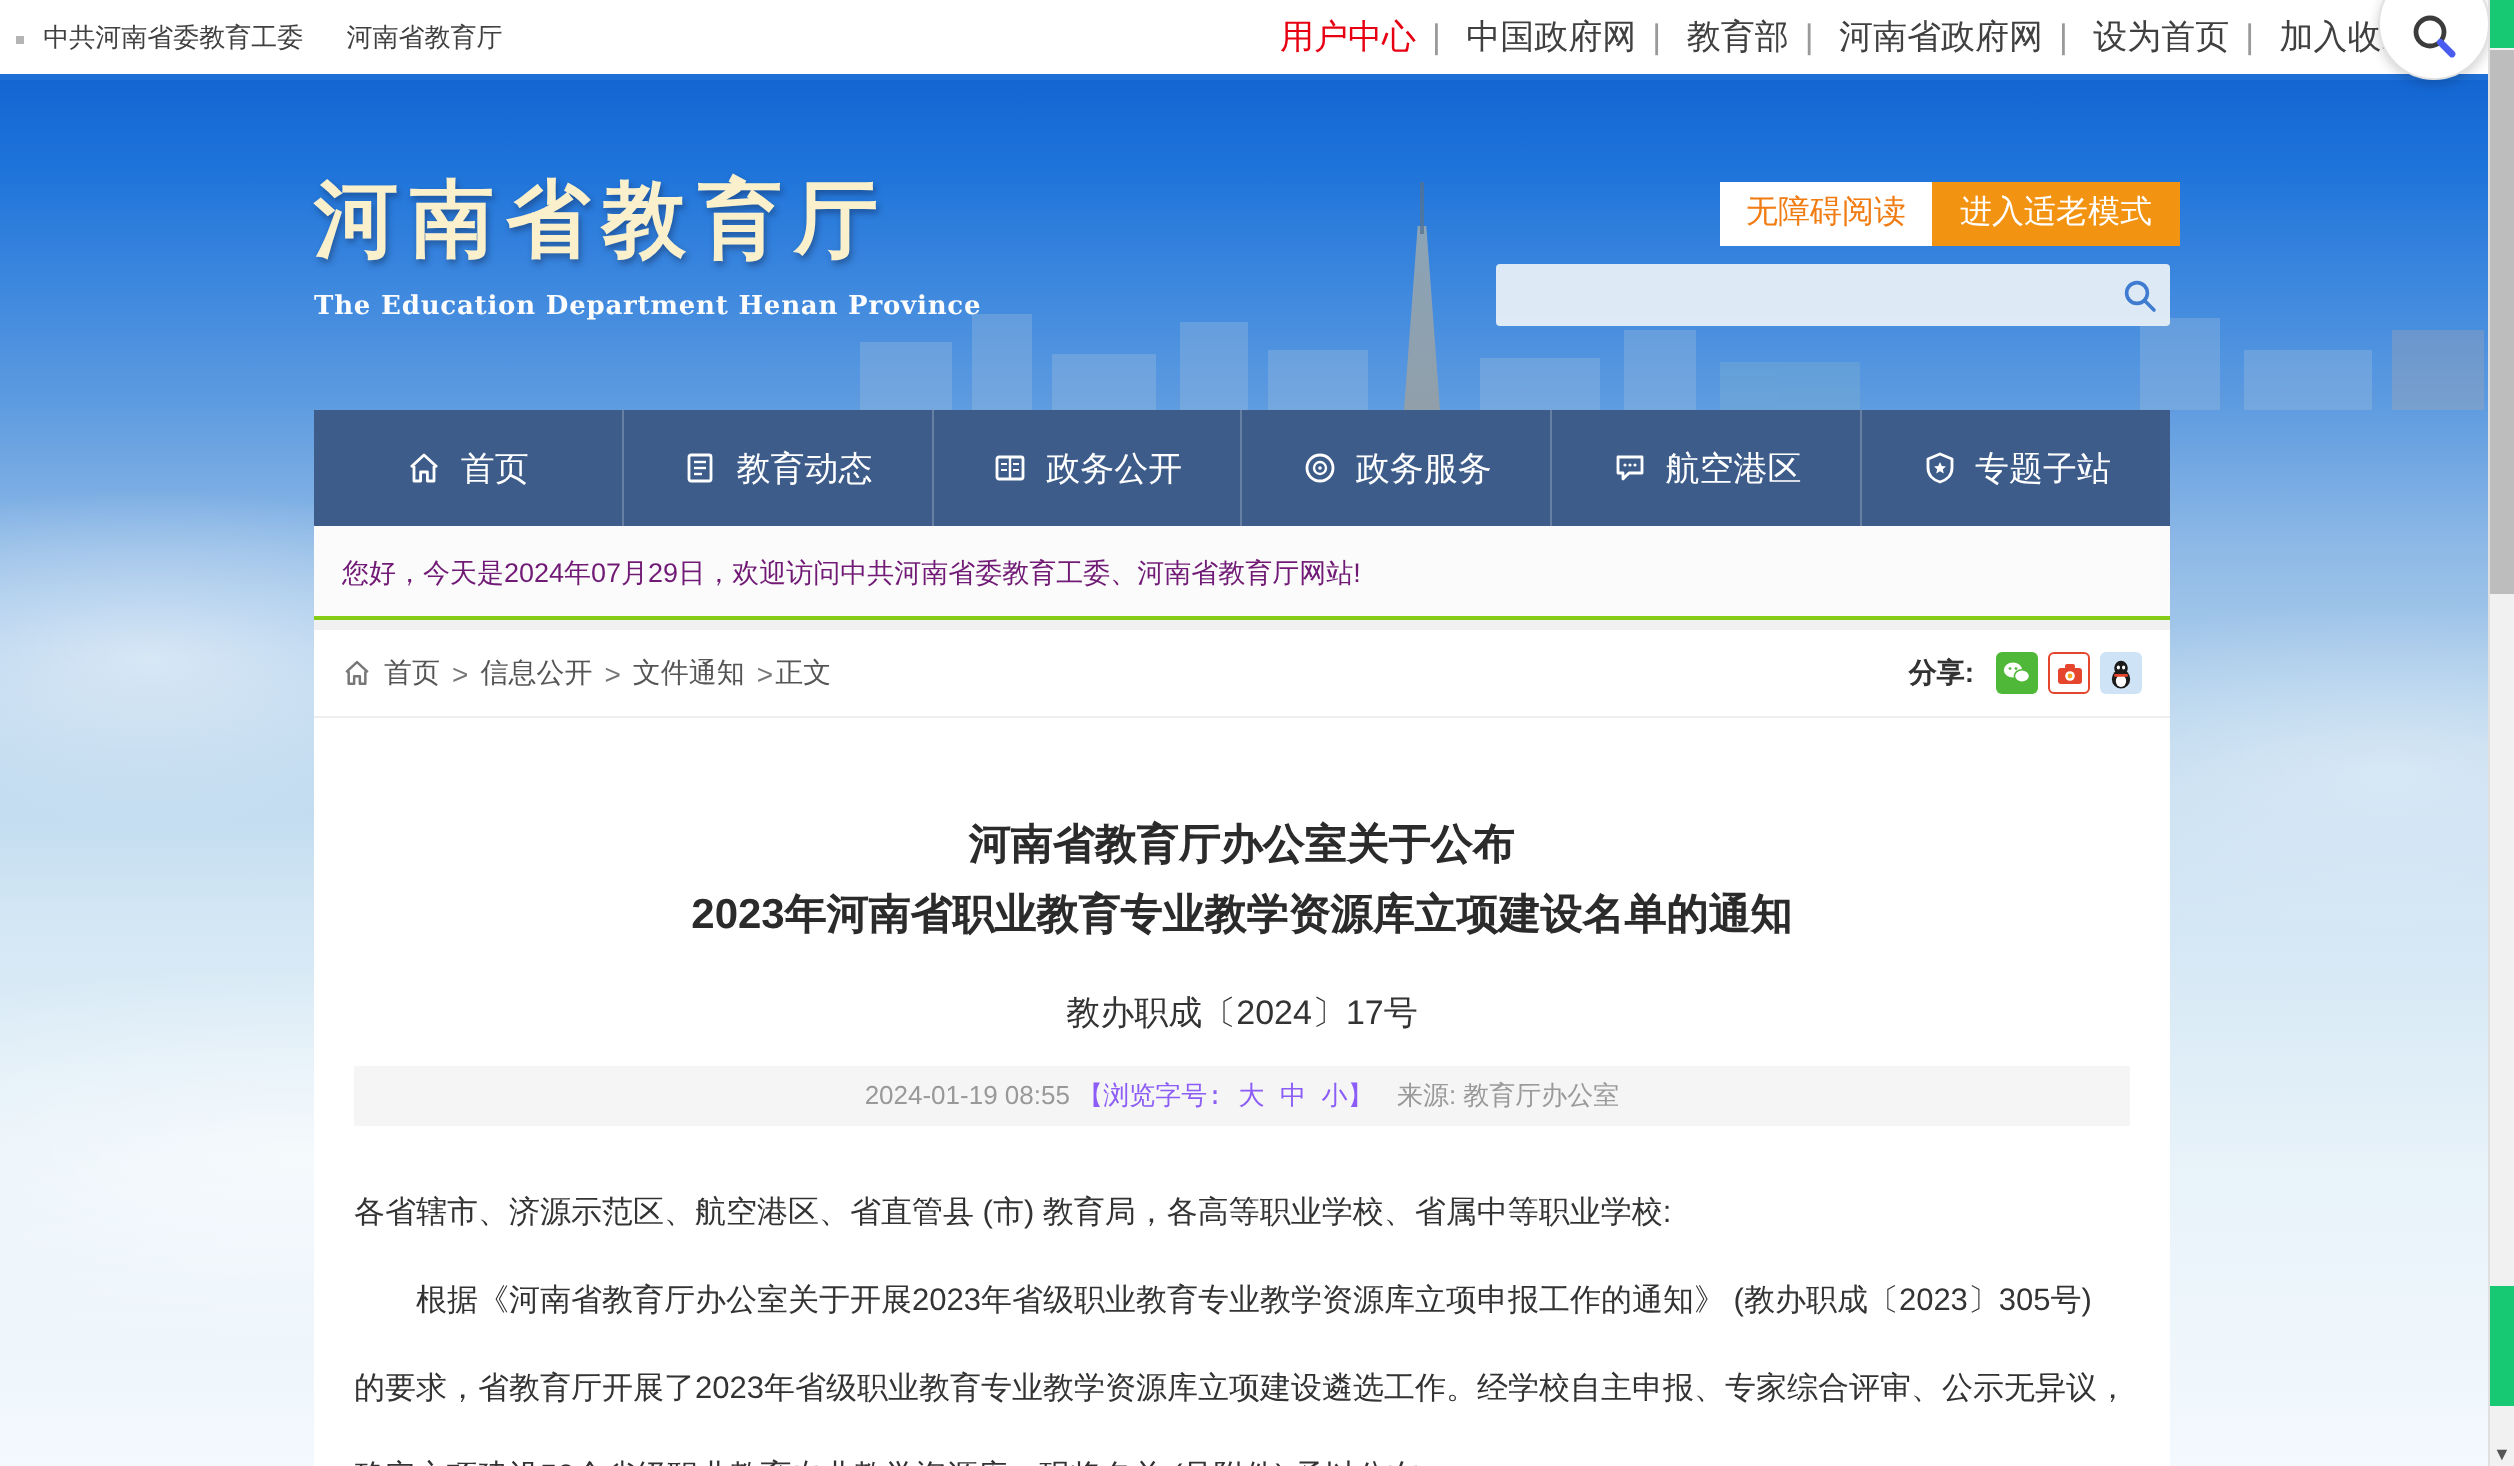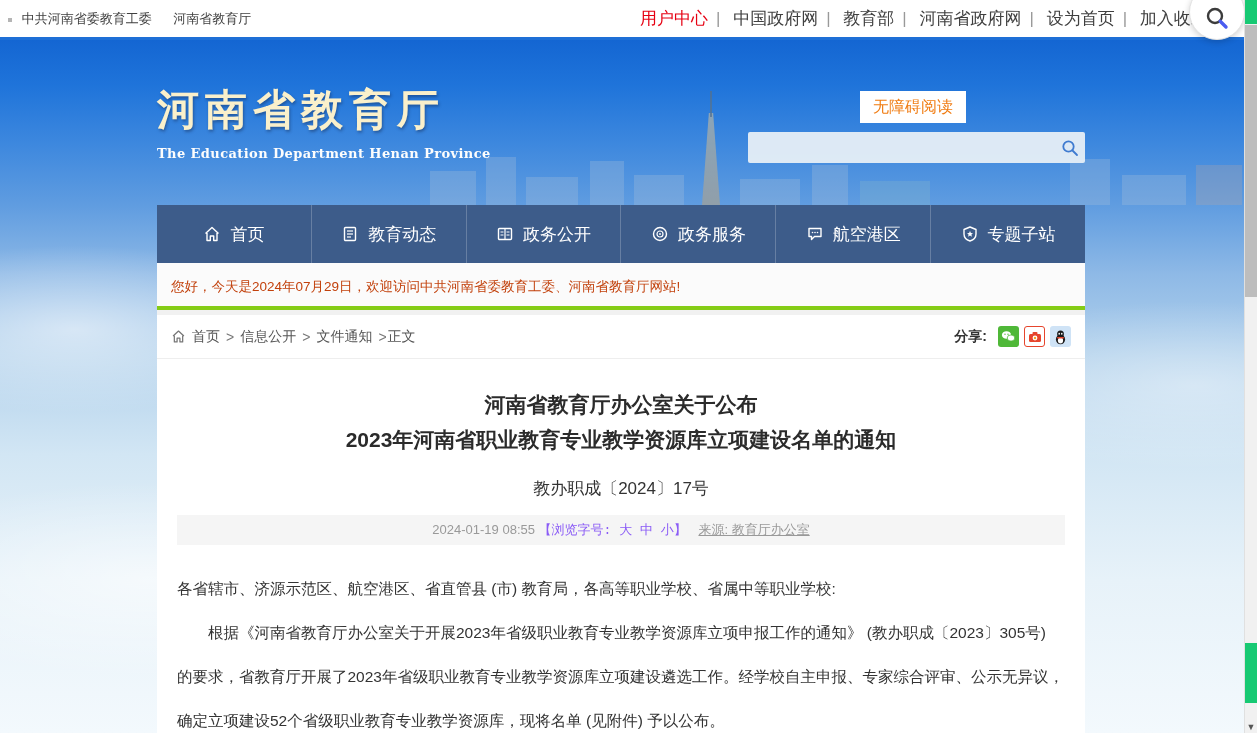--- a/index.html
+++ b/index.html
@@ -47,39 +47,39 @@
 
   
   .nav { position:absolute; top:205px; left:157px; width:928px; height:58px; background:#3d5c8a; display:flex; z-index:3; }
   .nav-item { flex:1; display:flex; align-items:center; justify-content:center; color:#fff; font-size:17px; cursor:pointer; border-right:1px solid rgba(255,255,255,.22); position:relative; }
   .nav-item:last-child { border-right:none; }
   .nav-item .nicon { display:inline-flex; margin-right:9px; }
 
   
   .content { position:absolute; top:263px; left:157px; width:928px; height:470px; background:#fff; z-index:2; overflow:hidden; }
 
-  .welcome { height:47px; line-height:47px; background:#fbfbfb; border-bottom:4px solid #84cc16; padding-left:14px; font-size:13.5px; color:#c2410c; }
+  .welcome { height:47px; line-height:47px; background:#fbfbfb; border-bottom:2px solid #84cc16; padding-left:14px; font-size:13.5px; color:#701a75; }
   .gapstrip { height:5px; background:#f1f1f1; }
 
   .crumb-row { height:44px; background:#fff; border-bottom:1px solid #eee; display:flex; align-items:center; padding:0 14px; }
   .crumb { display:flex; align-items:center; font-size:14px; color:#555; }
   .crumb .cicon { margin-right:6px; display:inline-flex; }
   .crumb a { color:#555; text-decoration:none; cursor:pointer; }
   .crumb .csep { margin:0 6px; color:#777; }
   .share { margin-left:auto; display:flex; align-items:center; font-size:14px; color:#333; font-weight:bold; }
   .share .sicons { display:flex; margin-left:6px; }
   .share .sic { width:21px; height:21px; border-radius:3px; margin-left:5px; cursor:pointer; display:flex; align-items:center; justify-content:center; }
 
   
   .article { padding:0 20px; }
-  .art-title { margin-top:28px; text-align:center; font-weight:bold; font-size:21px; line-height:35px; color:#2b2b2b; }
+  .art-title { margin-top:46px; text-align:center; font-weight:bold; font-size:21px; line-height:35px; color:#2b2b2b; }
   .doc-number { margin-top:20px; text-align:center; font-size:17px; color:#333; }
   .meta-strip { margin-top:15px; height:30px; line-height:30px; background:#f5f5f5; text-align:center; font-size:13px; color:#999; }
   .meta-strip .red { color:#8b5cf6;font-family:Liberation Mono, monospace; }
-  .meta-strip .src { margin-left:8px;text-decoration:underline; }
+  .meta-strip .src { margin-left:8px; }
   .body-text { margin-top:22px; font-size:15.5px; color:#333; line-height:44px; }
   .body-text p.indent { text-indent:2em; }
 
   
   .float-search { position:absolute; top:-16px; right:12px; width:56px; height:56px; border-radius:50%; background:#fff; border:1px solid #e2e2e2; box-shadow:0 2px 6px rgba(0,0,0,.18); z-index:9; display:flex; align-items:flex-end; justify-content:center; cursor:pointer; }
   .float-search svg { margin-bottom:9px; }
 
   
   .scrollbar { position:absolute; top:0; right:0; width:13px; height:733px; background:#f1f1f1; border-left:1px solid #e0e0e0; z-index:10; }
   .sb-mark-top { position:absolute; top:0; left:0; width:100%; height:24px; background:#17c973; }
@@ -124,20 +124,21 @@
   </div>
 </div>
 
 <div class="logo">
   <div class="logo-cn">河南省教育厅</div>
   <div class="logo-en">The Education Department Henan Province</div>
 </div>
 
 <div class="hdr-buttons">
   <div class="btn-access">无障碍阅读</div>
+  <div class="btn-elder">进入适老模式</div>
 </div>
 
 <div class="searchbar">
   <input type="text" placeholder="" style="">
   <div class="search-glass">
     <svg width="18" height="18" viewBox="0 0 18 18">
       <circle cx="7.5" cy="7.5" r="5.2" fill="none" stroke="#3f7bd0" stroke-width="1.8"></circle>
       <line x1="11.5" y1="11.5" x2="16" y2="16" stroke="#3f7bd0" stroke-width="1.8" stroke-linecap="round"></line>
     </svg>
   </div>

